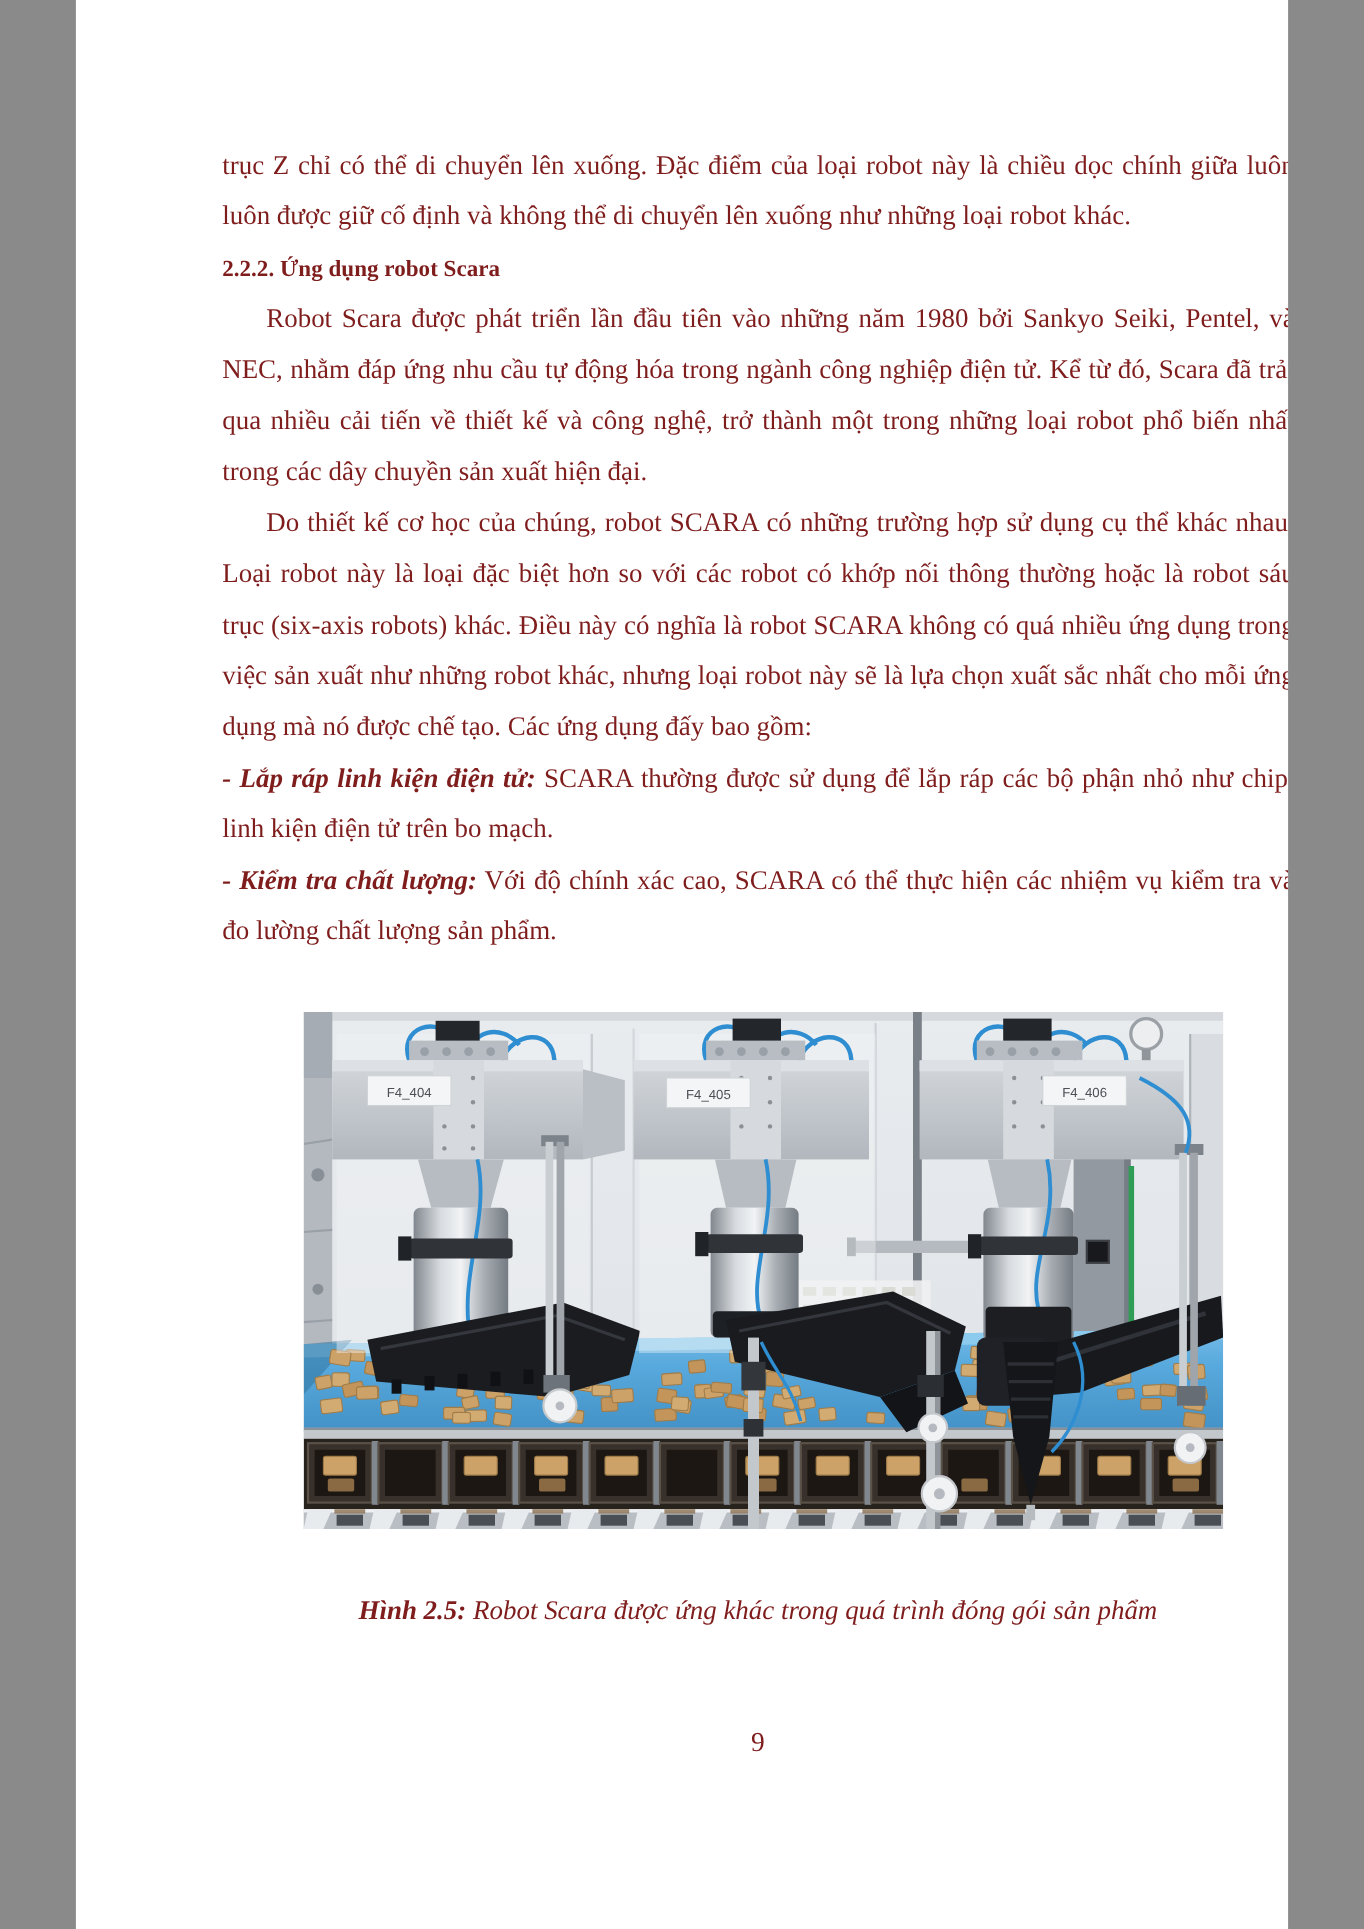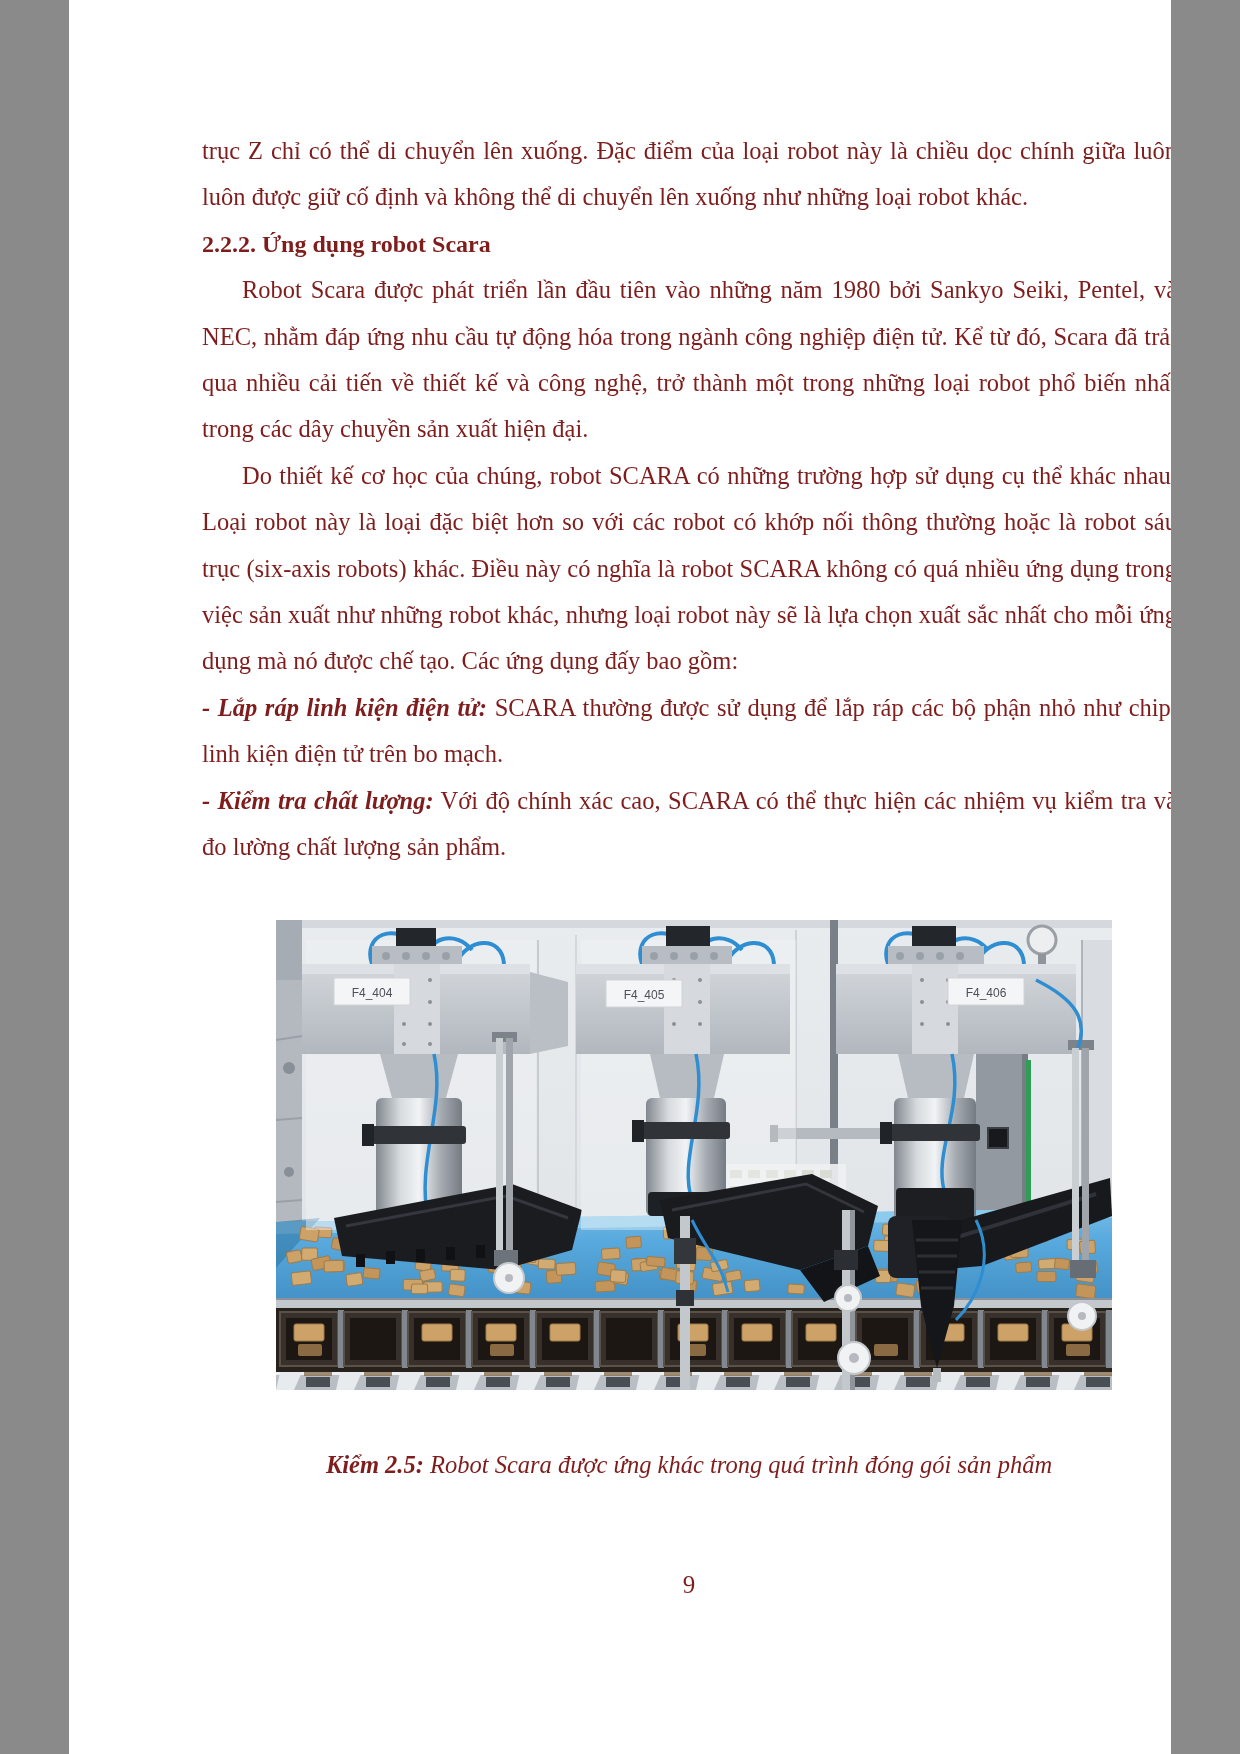--- a/index.html
+++ b/index.html
@@ -6,21 +6,21 @@
   .page{
     position:relative;width:1102px;height:1754px;background:#ffffff;
     margin:0 auto;overflow:hidden;
     font-family:"Liberation Serif","DejaVu Serif",serif;color:#7f1d1d;
   }
   .content{
     position:absolute;left:133px;top:128px;width:975px;
     font-size:24.5px;line-height:46.4px;text-align:justify;
   }
   .content p,.content h3{margin:0;padding:0;}
-  .content h3{font-size:24px;line-height:46.4px;font-weight:bold;text-align:left;}
+  .content h3{font-size:21px;line-height:46.4px;font-weight:bold;text-align:left;}
   .indent{text-indent:40px;}
   .bullet .bl{font-weight:bold;font-style:italic;}
   .figure{
     position:absolute;left:207px;top:920px;width:836px;height:470px;
     overflow:hidden;background:#e3e6ea;
   }
   .figure svg{display:block;}
   .caption{
     position:absolute;left:0;top:1448px;width:1240px;text-align:center;
     font-size:24.5px;font-style:italic;line-height:34px;
@@ -478,16 +478,16 @@
         <rect x="796" y="128" width="7" height="230" fill="#c9ced3"></rect>
         <rect x="806" y="128" width="7" height="230" fill="#9fa5ab"></rect>
         <rect x="794" y="340" width="26" height="18" fill="#676d74"></rect>
         <circle cx="806" cy="396" r="14" fill="#f1f2f4" stroke="#c3c7cb" stroke-width="2"></circle>
         <circle cx="806" cy="396" r="4" fill="#b6bac0"></circle>
         <path d="M760 60 C 800 80 812 100 802 128" stroke="#2e8ed1" stroke-width="3.5" fill="none"></path>
       </g>
     </svg>
   </div>
 
-  <div class="caption"><i><b class="cb">Kiểm 2.5:</b><span> Robot Scara được ứng khác trong quá trình đóng gói sản phẩm</span></i></div>
+  <div class="caption"><i><b class="cb">Hình 2.5:</b><span> Robot Scara được ứng khác trong quá trình đóng gói sản phẩm</span></i></div>
 
   <div class="pageno">9</div>
 </div>
 
 </body></html>

